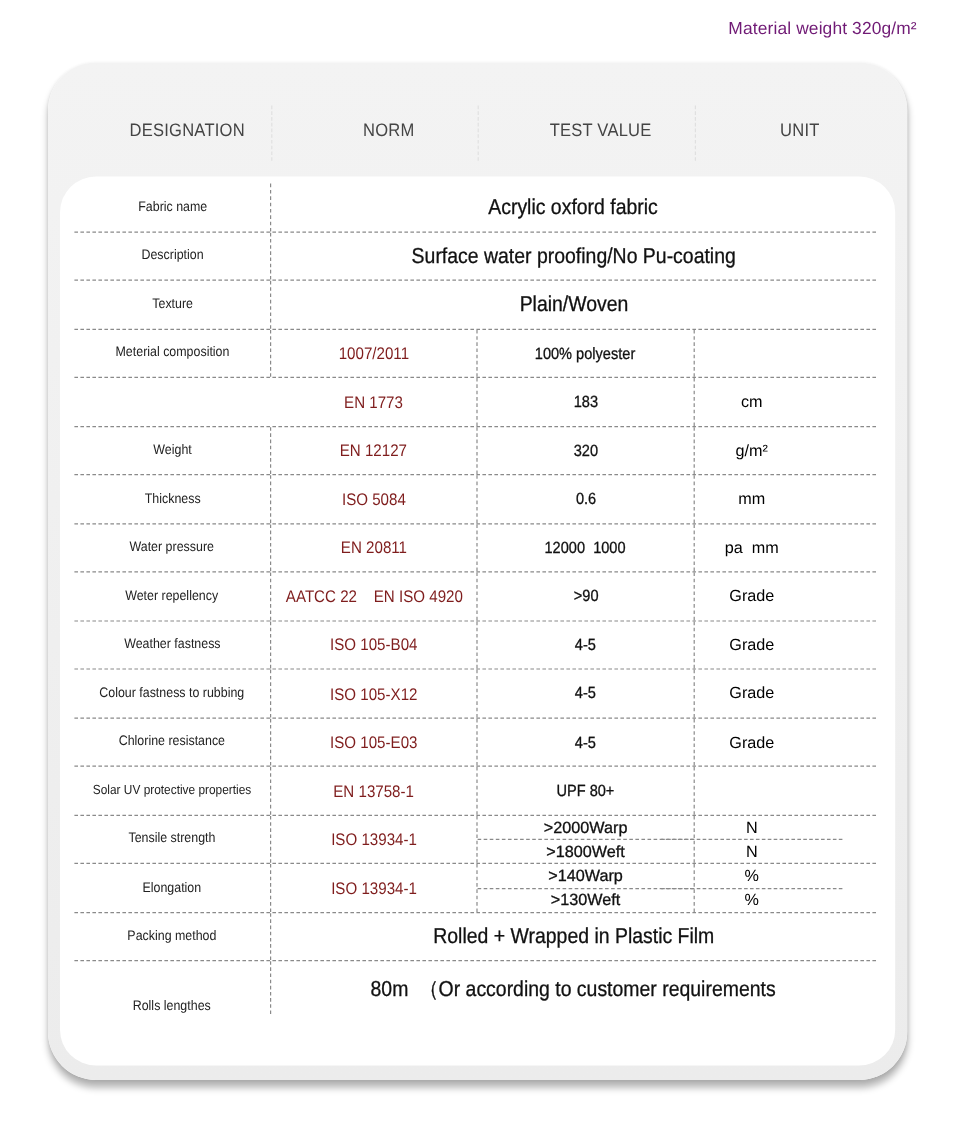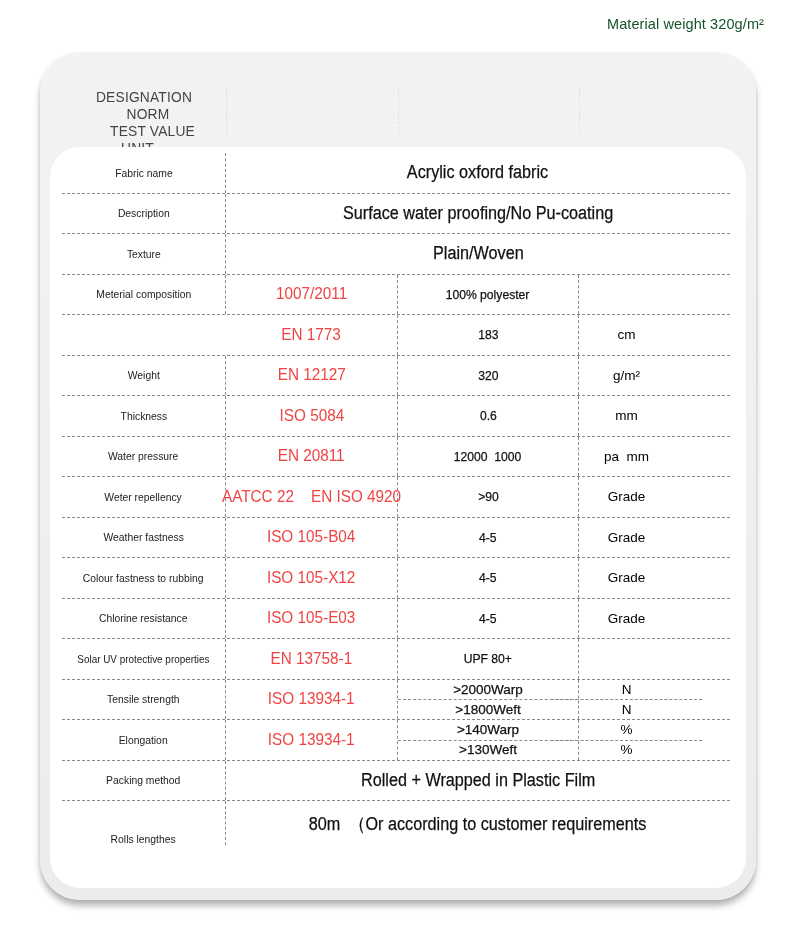--- a/index.html
+++ b/index.html
@@ -1,32 +1,31 @@
 <!DOCTYPE html>
 <html><head>
 <meta charset="utf-8">
 <style>
   html, body { margin:0; padding:0; }
   body {
     width:800px; height:944px; background:#ffffff; position:relative; overflow:hidden;
     font-family:"Liberation Sans", sans-serif; color:#333;
   }
   .top-note {
-    position:absolute; right:36px; top:16px; font-size:14.5px; color:#14532d; letter-spacing:0.1px;
+    position:absolute; right:36px; top:16px; font-size:14.5px; color:#701a75; letter-spacing:0.1px;
   }
   .card {
     position:absolute; left:40px; top:52px; width:716px; height:848px;
     background:linear-gradient(#f3f3f3, #ececec);
     border-radius:40px;
     box-shadow: 0 6px 6px rgba(0,0,0,0.28), 0 1px 3px rgba(0,0,0,0.08);
   }
   .header {
-    position:absolute; left:22px; top:36px; width:668px; height:40px;
+    position:absolute; left:34px; top:36px; width:668px; height:40px;
     display:flex;
-    flex-direction:column;
   }
   .header .hcell {
     display:flex; align-items:center; justify-content:center;
     font-size:15px; color:#444; letter-spacing:0.2px; position:relative;
     transform:scaleX(0.92);
   }
   .hsep {
     position:absolute; top:36px; height:46px; width:0;
     border-left:1px dashed #e0e0e0;
   }
@@ -39,21 +38,21 @@
   }
   .row {
     position:relative; height:40.5px; border-bottom:1px dashed #8a8a8a; box-sizing:border-box;
   }
   .row.last { border-bottom:none; height:44px; }
   .cell {
     position:absolute; top:0; bottom:0; display:flex; align-items:center; justify-content:center;
     text-align:center; box-sizing:border-box;
   }
   .c-des { left:0; width:164px; font-size:11.5px; color:#222; border-right:1px dashed #8a8a8a; }
-  .c-norm { left:164px; width:172px; font-size:17px; color:#ef4444; border-right:1px dashed #8a8a8a; }
+  .c-norm { left:164px; width:172px; font-size:14px; color:#7f1d1d; border-right:1px dashed #8a8a8a; }
   .c-test { left:336px; width:181px; font-size:13.5px; color:#222; font-weight:bold; border-right:1px dashed #8a8a8a; }
   .c-unit { left:489px; width:151px; font-size:13.5px; color:#000000; }
   .c-span { left:164px; width:504px; font-size:18px; color:#222; font-weight:bold; }
   .c-test .txt, .c-span .txt { font-weight:normal; color:#111; -webkit-text-stroke:0.25px #111; }
   .sub {
     position:absolute; left:0; right:0; height:50%; display:flex; align-items:center; justify-content:center;
   }
   .sub.top { top:0; border-bottom:1px dashed #8a8a8a; }
   .sub.bot { bottom:0; }
   .narrow { transform:scaleX(0.9); display:inline-block; white-space:nowrap; }

